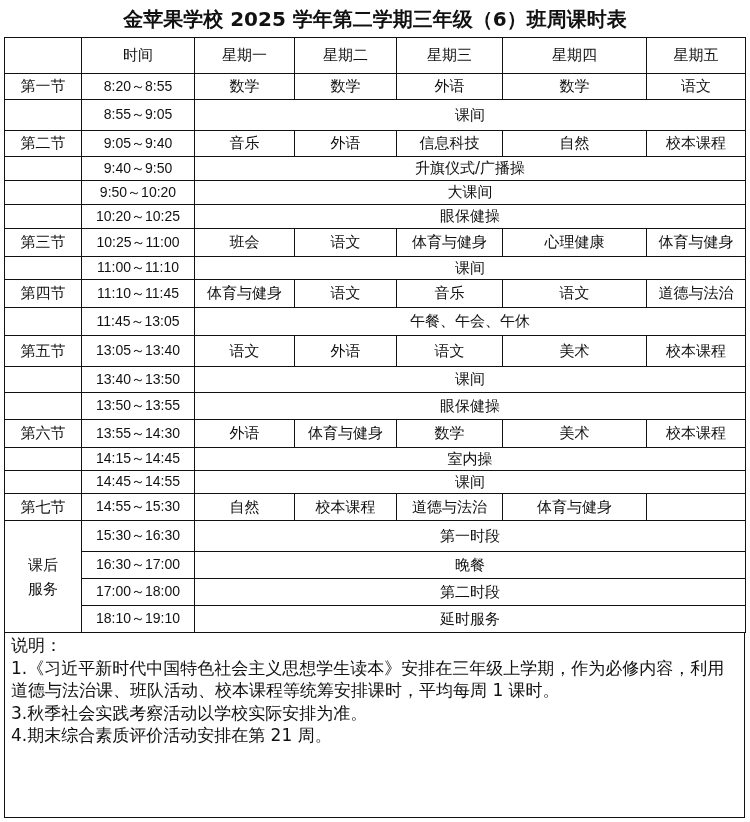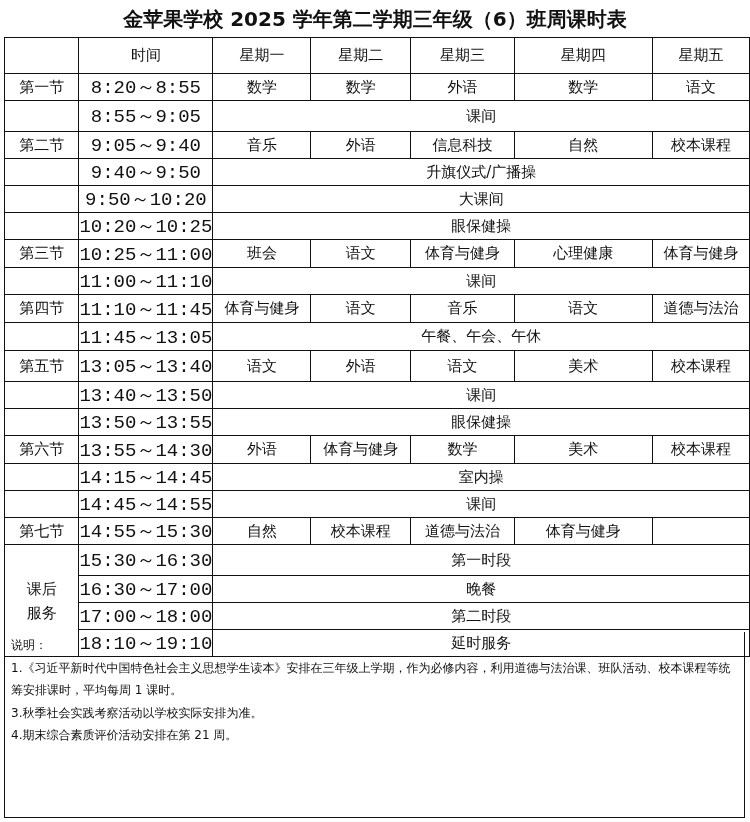--- a/index.html
+++ b/index.html
@@ -2,25 +2,25 @@
 <html><head>
 <meta charset="utf-8">
 <style>
   html, body { margin:0; padding:0; background:#ffffff; }
   body { width:750px; height:822px; position:relative; overflow:hidden;
          font-family:"DejaVu Sans", "Liberation Sans", sans-serif; color:#111; }
   .title { position:absolute; left:0; top:3px; width:750px; height:34px;
            text-align:center; line-height:32px; font-size:20px; font-weight:bold; letter-spacing:0; }
   table.tt { position:absolute; left:4px; top:37px; border-collapse:collapse; table-layout:fixed; }
   table.tt td { border:1.5px solid #111; text-align:center; font-size:15px; padding:0; overflow:hidden; white-space:nowrap; }
-  table.tt td.time { font-family:Liberation Mono, monospace; font-size:19px; }
+  table.tt td.time { font-family:Liberation Sans, sans-serif; font-size:14px; }
   table.tt td.span { text-align:center; }
   .notes { position:absolute; left:4px; top:632px; width:741px; height:186px;
            border:1.5px solid #111; border-top:none; box-sizing:border-box; padding:2px 6px 0 6px;
-           font-size:12px; line-height:22.6px; }
+           font-size:17px; line-height:22.6px; }
   .notes p { margin:0; }
 </style>
 </head>
 <body>
 
 <div class="title">金苹果学校 2025 学年第二学期三年级（6）班周课时表</div>
 
 <table class="tt">
   <colgroup>
     <col style="width:77px">

